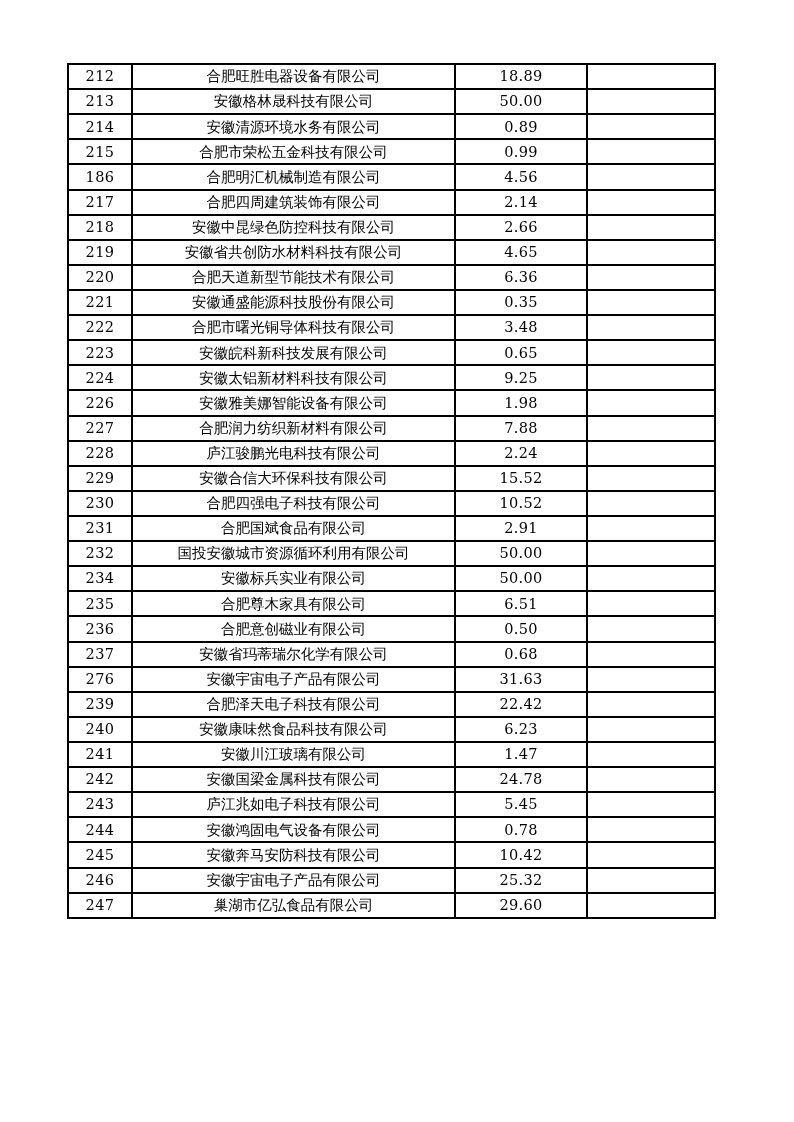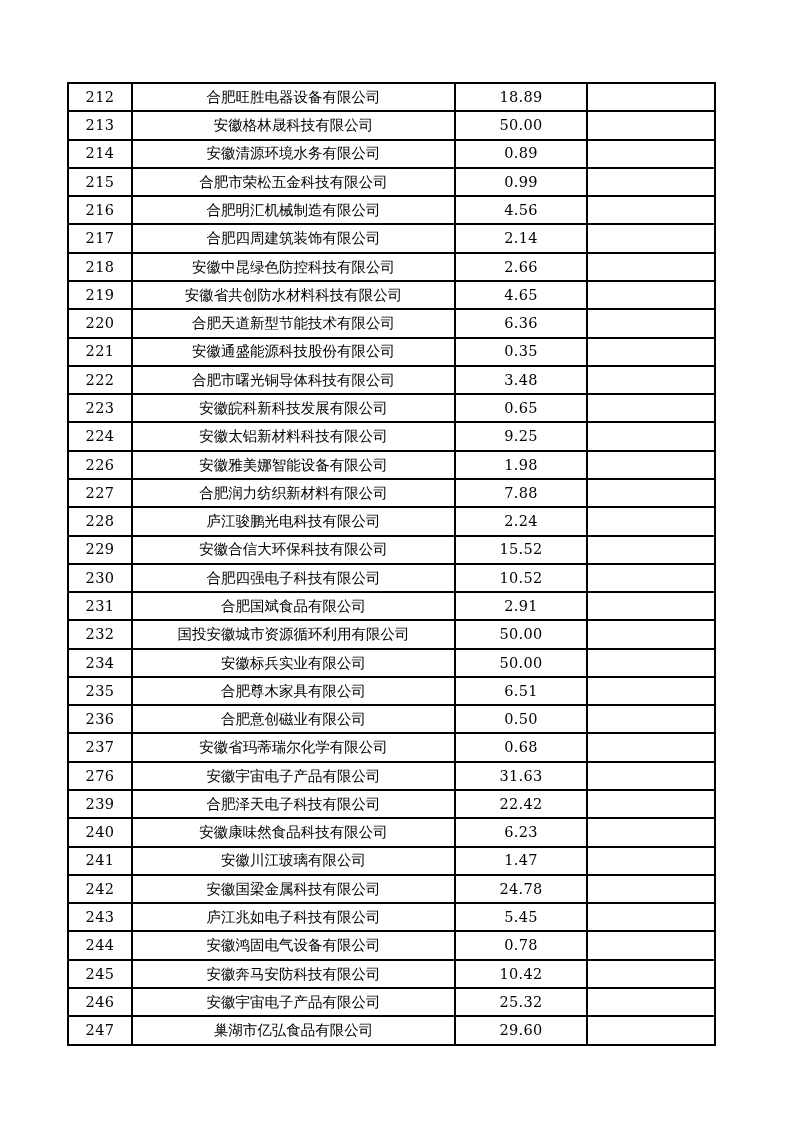--- a/index.html
+++ b/index.html
@@ -12,23 +12,23 @@
     width: 794px;
     height: 1122px;
     background: #ffffff;
     overflow: hidden;
     font-family: "DejaVu Serif", "Liberation Serif", serif;
     color: #000000;
   }
   table.doc-table {
     position: absolute;
     left: 67px;
-    top: 82px;
+    top: 63px;
     width: 647px;
-    height: 964px;
+    height: 856px;
     border-collapse: collapse;
     table-layout: fixed;
   }
   table.doc-table td {
     border: 2px solid #000000;
     text-align: center;
     vertical-align: middle;
     padding: 0 2px;
     font-size: 14.5px;
     line-height: 1;
@@ -69,21 +69,21 @@
           <td class="cell-value">0.89</td>
           <td class="cell-remark"></td>
         </tr>
         <tr>
           <td class="cell-index">215</td>
           <td class="cell-company">合肥市荣松五金科技有限公司</td>
           <td class="cell-value">0.99</td>
           <td class="cell-remark"></td>
         </tr>
         <tr>
-          <td class="cell-index">216</td>
+          <td class="cell-index">186</td>
           <td class="cell-company">合肥明汇机械制造有限公司</td>
           <td class="cell-value">4.56</td>
           <td class="cell-remark"></td>
         </tr>
         <tr>
           <td class="cell-index">217</td>
           <td class="cell-company">合肥四周建筑装饰有限公司</td>
           <td class="cell-value">2.14</td>
           <td class="cell-remark"></td>
         </tr>

